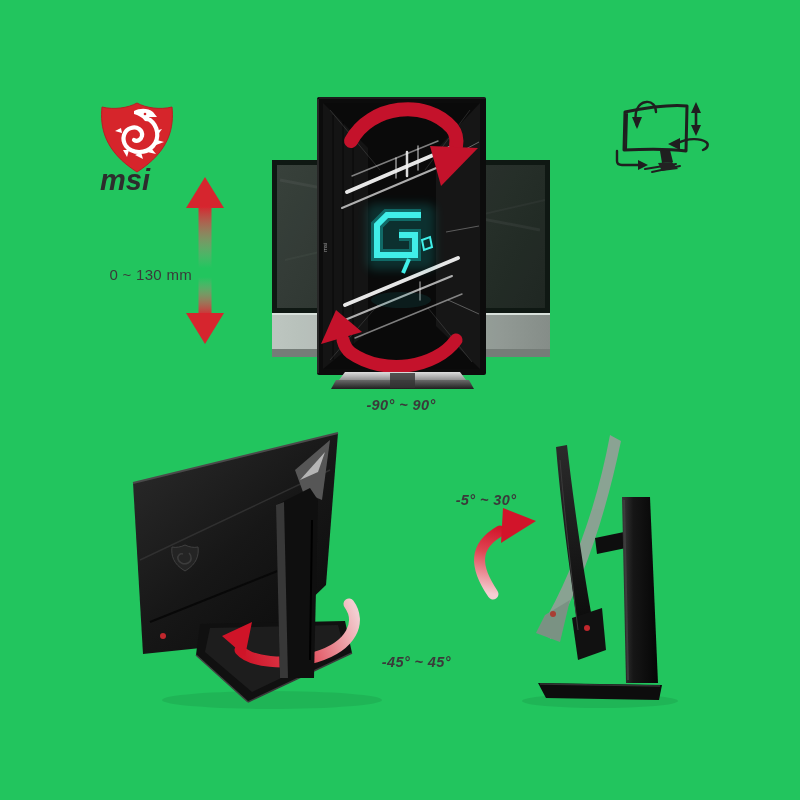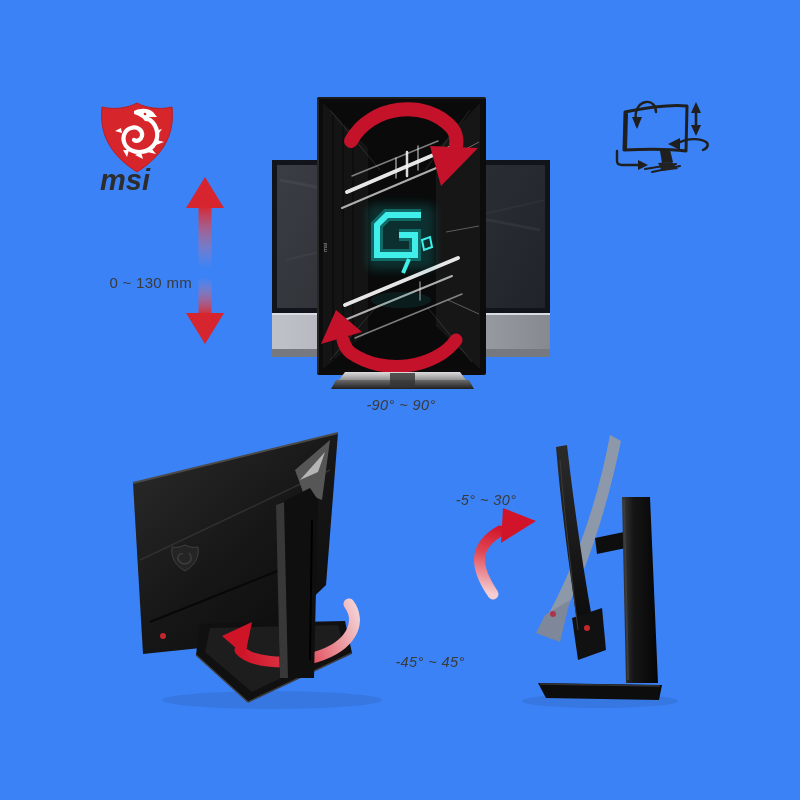--- a/index.html
+++ b/index.html
@@ -1,23 +1,23 @@
 <!DOCTYPE html>
 <html><head>
 <meta charset="utf-8">
 <style>
   html,body{margin:0;padding:0;background:#fff;}
-  .canvas{position:relative;width:800px;height:800px;background:#3b82f6;overflow:hidden;
+  .canvas{position:relative;width:800px;height:800px;background:#22c55e;overflow:hidden;
           font-family:"Liberation Sans",sans-serif;}
   .art{position:absolute;left:0;top:0;}
   .label{position:absolute;color:#3a3a3a;white-space:nowrap;}
-  .lbl-height{left:100px;top:266px;width:92px;text-align:right;font-size:15px;letter-spacing:.3px;margin-top:8px;}
-  .deg{font-style:italic;font-size:14.5px;letter-spacing:.4px;}
+  .lbl-height{left:100px;top:266px;width:92px;text-align:right;font-size:15px;letter-spacing:.3px;}
+  .deg{font-style:italic;font-size:14.5px;letter-spacing:.4px;font-weight:bold;}
   .lbl-pivot{left:340px;top:397px;width:122px;text-align:center;}
-  .lbl-swivel{left:375px;top:654px;width:110px;text-align:center;}
+  .lbl-swivel{left:341px;top:654px;width:110px;text-align:right;}
   .lbl-tilt{left:438px;top:492px;width:96px;text-align:center;}
   .wordmark{position:absolute;left:100px;top:164px;width:80px;font-size:29px;font-weight:bold;
             font-style:italic;color:#2d2d2d;letter-spacing:0px;}
 </style>
 </head>
 <body>
 
 <div class="canvas">
 
 <svg class="art" width="800" height="800" viewBox="0 0 800 800">

